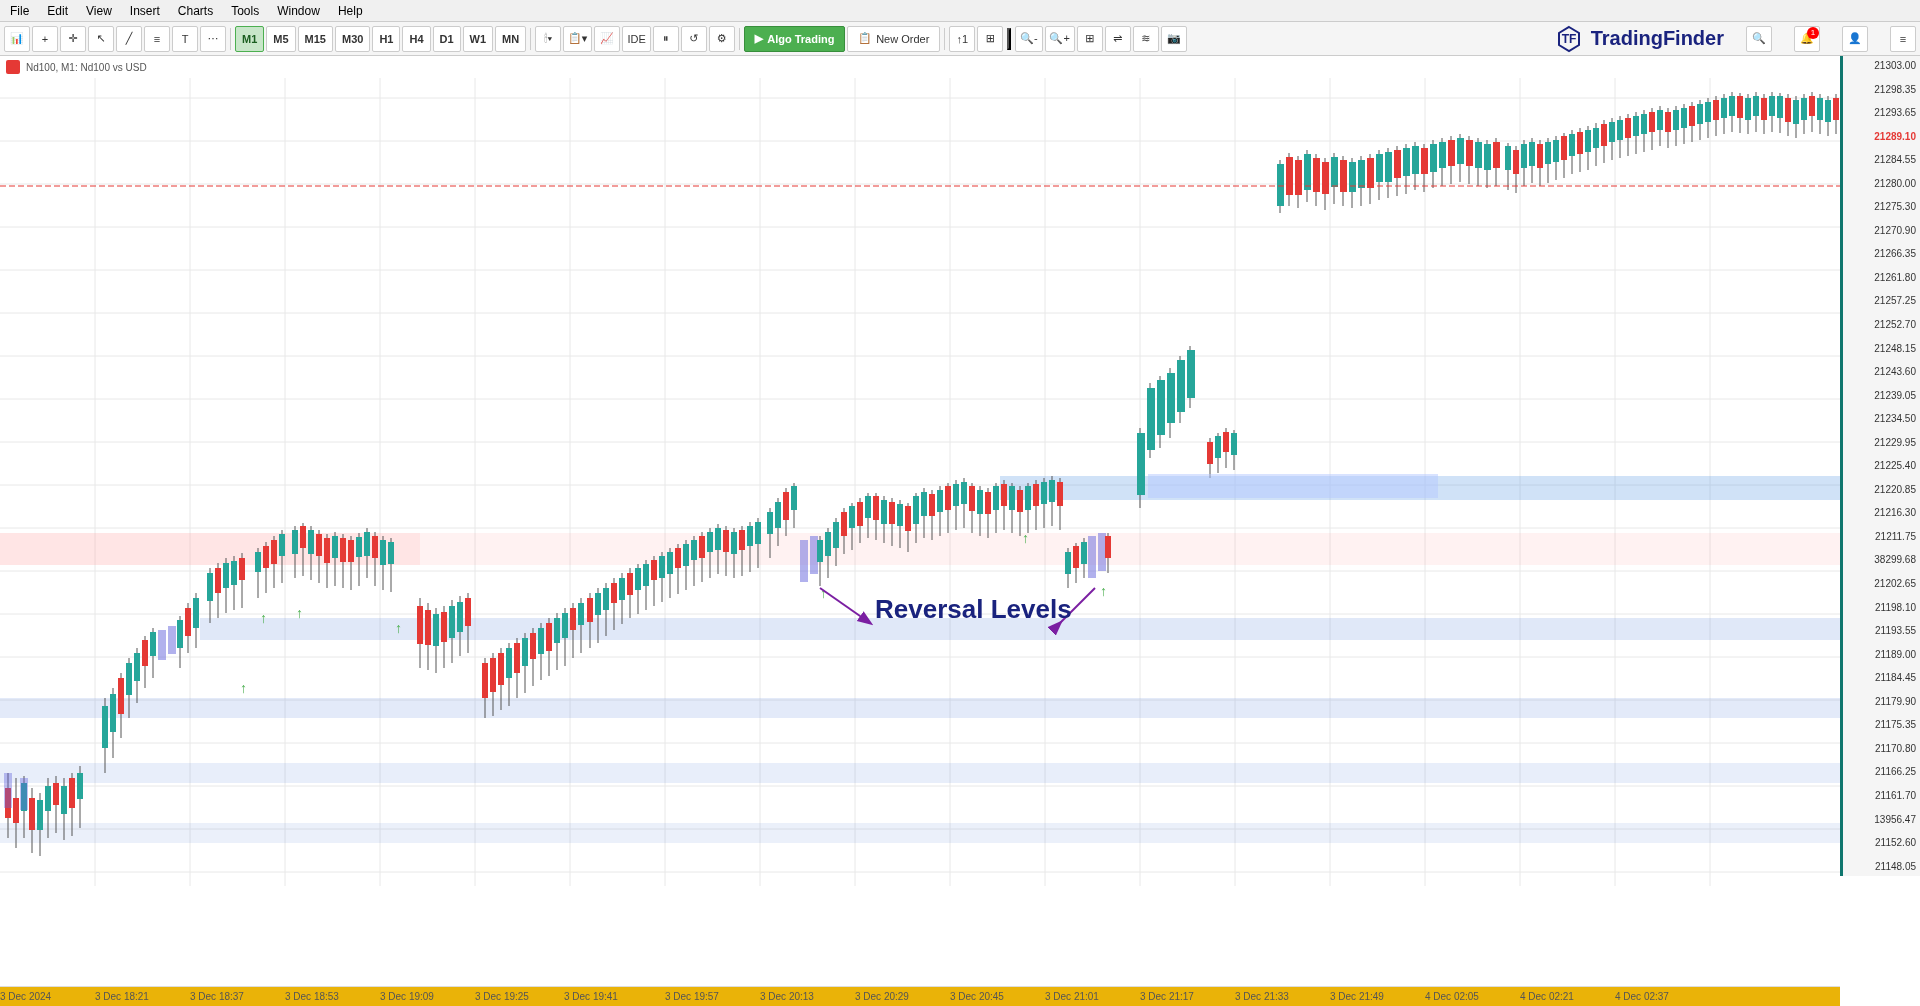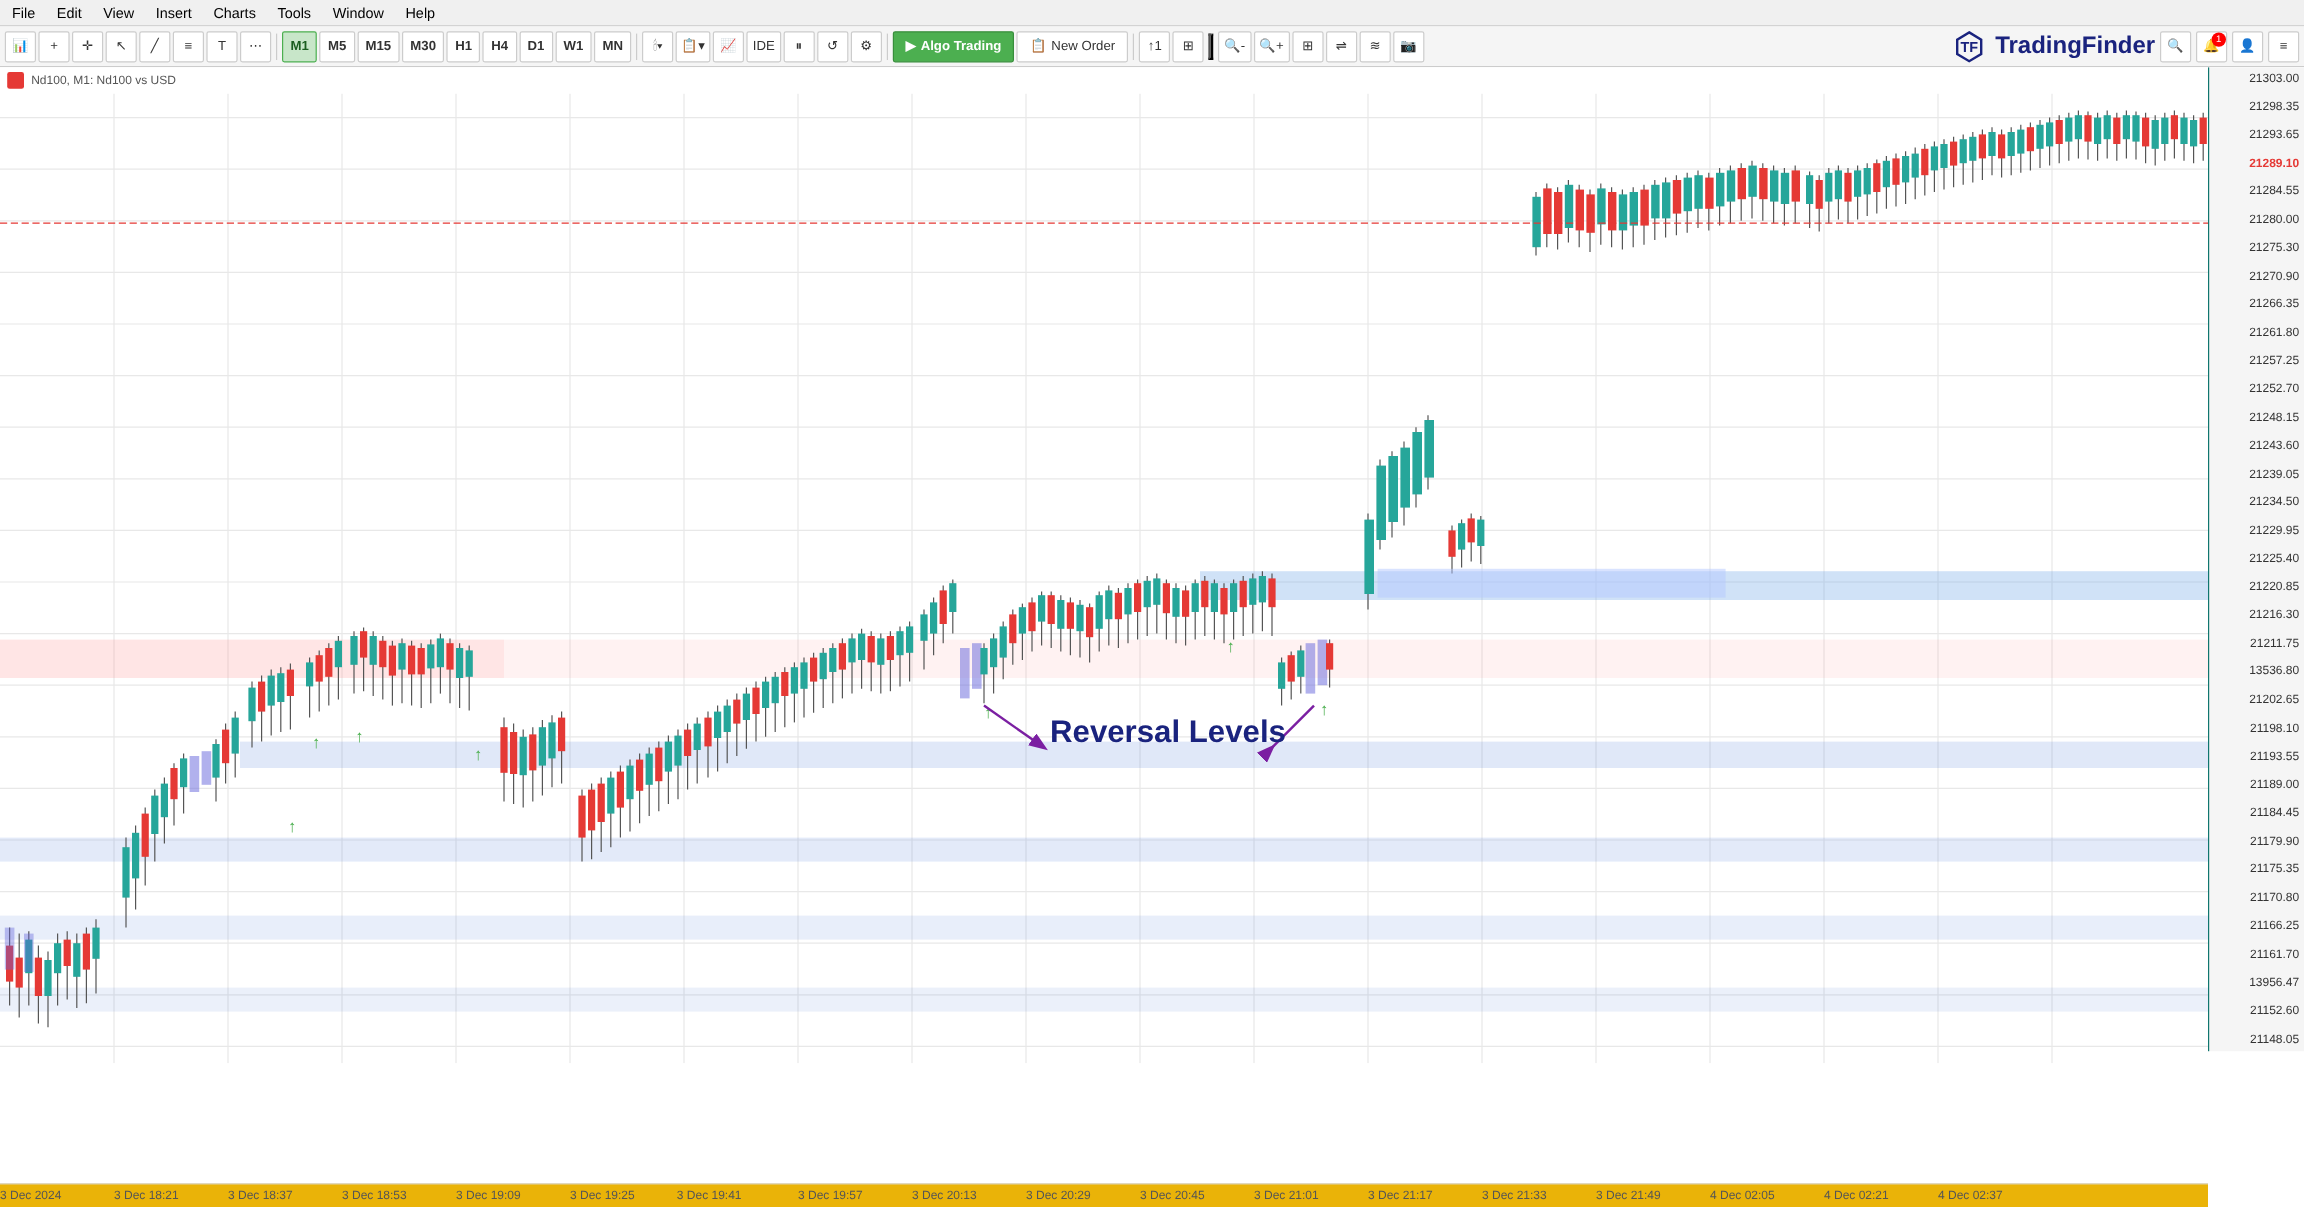--- a/index.html
+++ b/index.html
@@ -114,21 +114,21 @@
     }
 
     
     #price-scale {
       position: absolute;
       right: 0;
       top: 0;
       width: 80px;
       height: 820px;
       background: #f5f5f5;
-      border-left: 1px solid #0f766e;
+      border-left: 3px solid #0f766e;
       display: flex;
       flex-direction: column;
       justify-content: space-between;
       padding: 4px 4px;
       font-size: 10px;
       color: #333;
       z-index: 5;
     }
     .price-label { text-align: right; }
     .price-label.highlight { color: #e53935; font-weight: bold; }
@@ -240,21 +240,21 @@
   <button class="tb-btn">↑1</button>
   <button class="tb-btn">⊞</button>
   <button class="tb-sep"></button>
   <button class="tb-btn">🔍-</button>
   <button class="tb-btn">🔍+</button>
   <button class="tb-btn">⊞</button>
   <button class="tb-btn">⇌</button>
   <button class="tb-btn">≋</button>
   <button class="tb-btn">📷</button>
 
-  <div style="margin-left: auto; display: flex; align-items: center; gap: 4px;">
+  <div style="margin-left: auto; display: flex; align-items: center; gap: 22px;">
     <div id="logo-area" style="position:relative; right:auto; top:auto;">
       <svg width="28" height="28" viewBox="0 0 28 28">
         <polygon points="14,2 24,8 24,20 14,26 4,20 4,8" fill="none" stroke="#1a237e" stroke-width="2"></polygon>
         <text x="14" y="18" text-anchor="middle" font-size="12" font-weight="bold" fill="#1a237e">TF</text>
       </svg>
       <span id="logo-text">TradingFinder</span>
     </div>
     <button class="tb-btn">🔍</button>
     <button class="tb-btn" style="position:relative;">
       🔔<span style="position:absolute;top:0;right:0;background:red;color:white;border-radius:50%;font-size:8px;width:12px;height:12px;display:flex;align-items:center;justify-content:center;">1</span>
@@ -986,21 +986,21 @@
     <div class="price-label">21252.70</div>
     <div class="price-label">21248.15</div>
     <div class="price-label">21243.60</div>
     <div class="price-label">21239.05</div>
     <div class="price-label">21234.50</div>
     <div class="price-label">21229.95</div>
     <div class="price-label">21225.40</div>
     <div class="price-label">21220.85</div>
     <div class="price-label">21216.30</div>
     <div class="price-label">21211.75</div>
-    <div class="price-label">13536.80</div>
+    <div class="price-label">38299.68</div>
     <div class="price-label">21202.65</div>
     <div class="price-label">21198.10</div>
     <div class="price-label">21193.55</div>
     <div class="price-label">21189.00</div>
     <div class="price-label">21184.45</div>
     <div class="price-label">21179.90</div>
     <div class="price-label">21175.35</div>
     <div class="price-label">21170.80</div>
     <div class="price-label">21166.25</div>
     <div class="price-label">21161.70</div>

